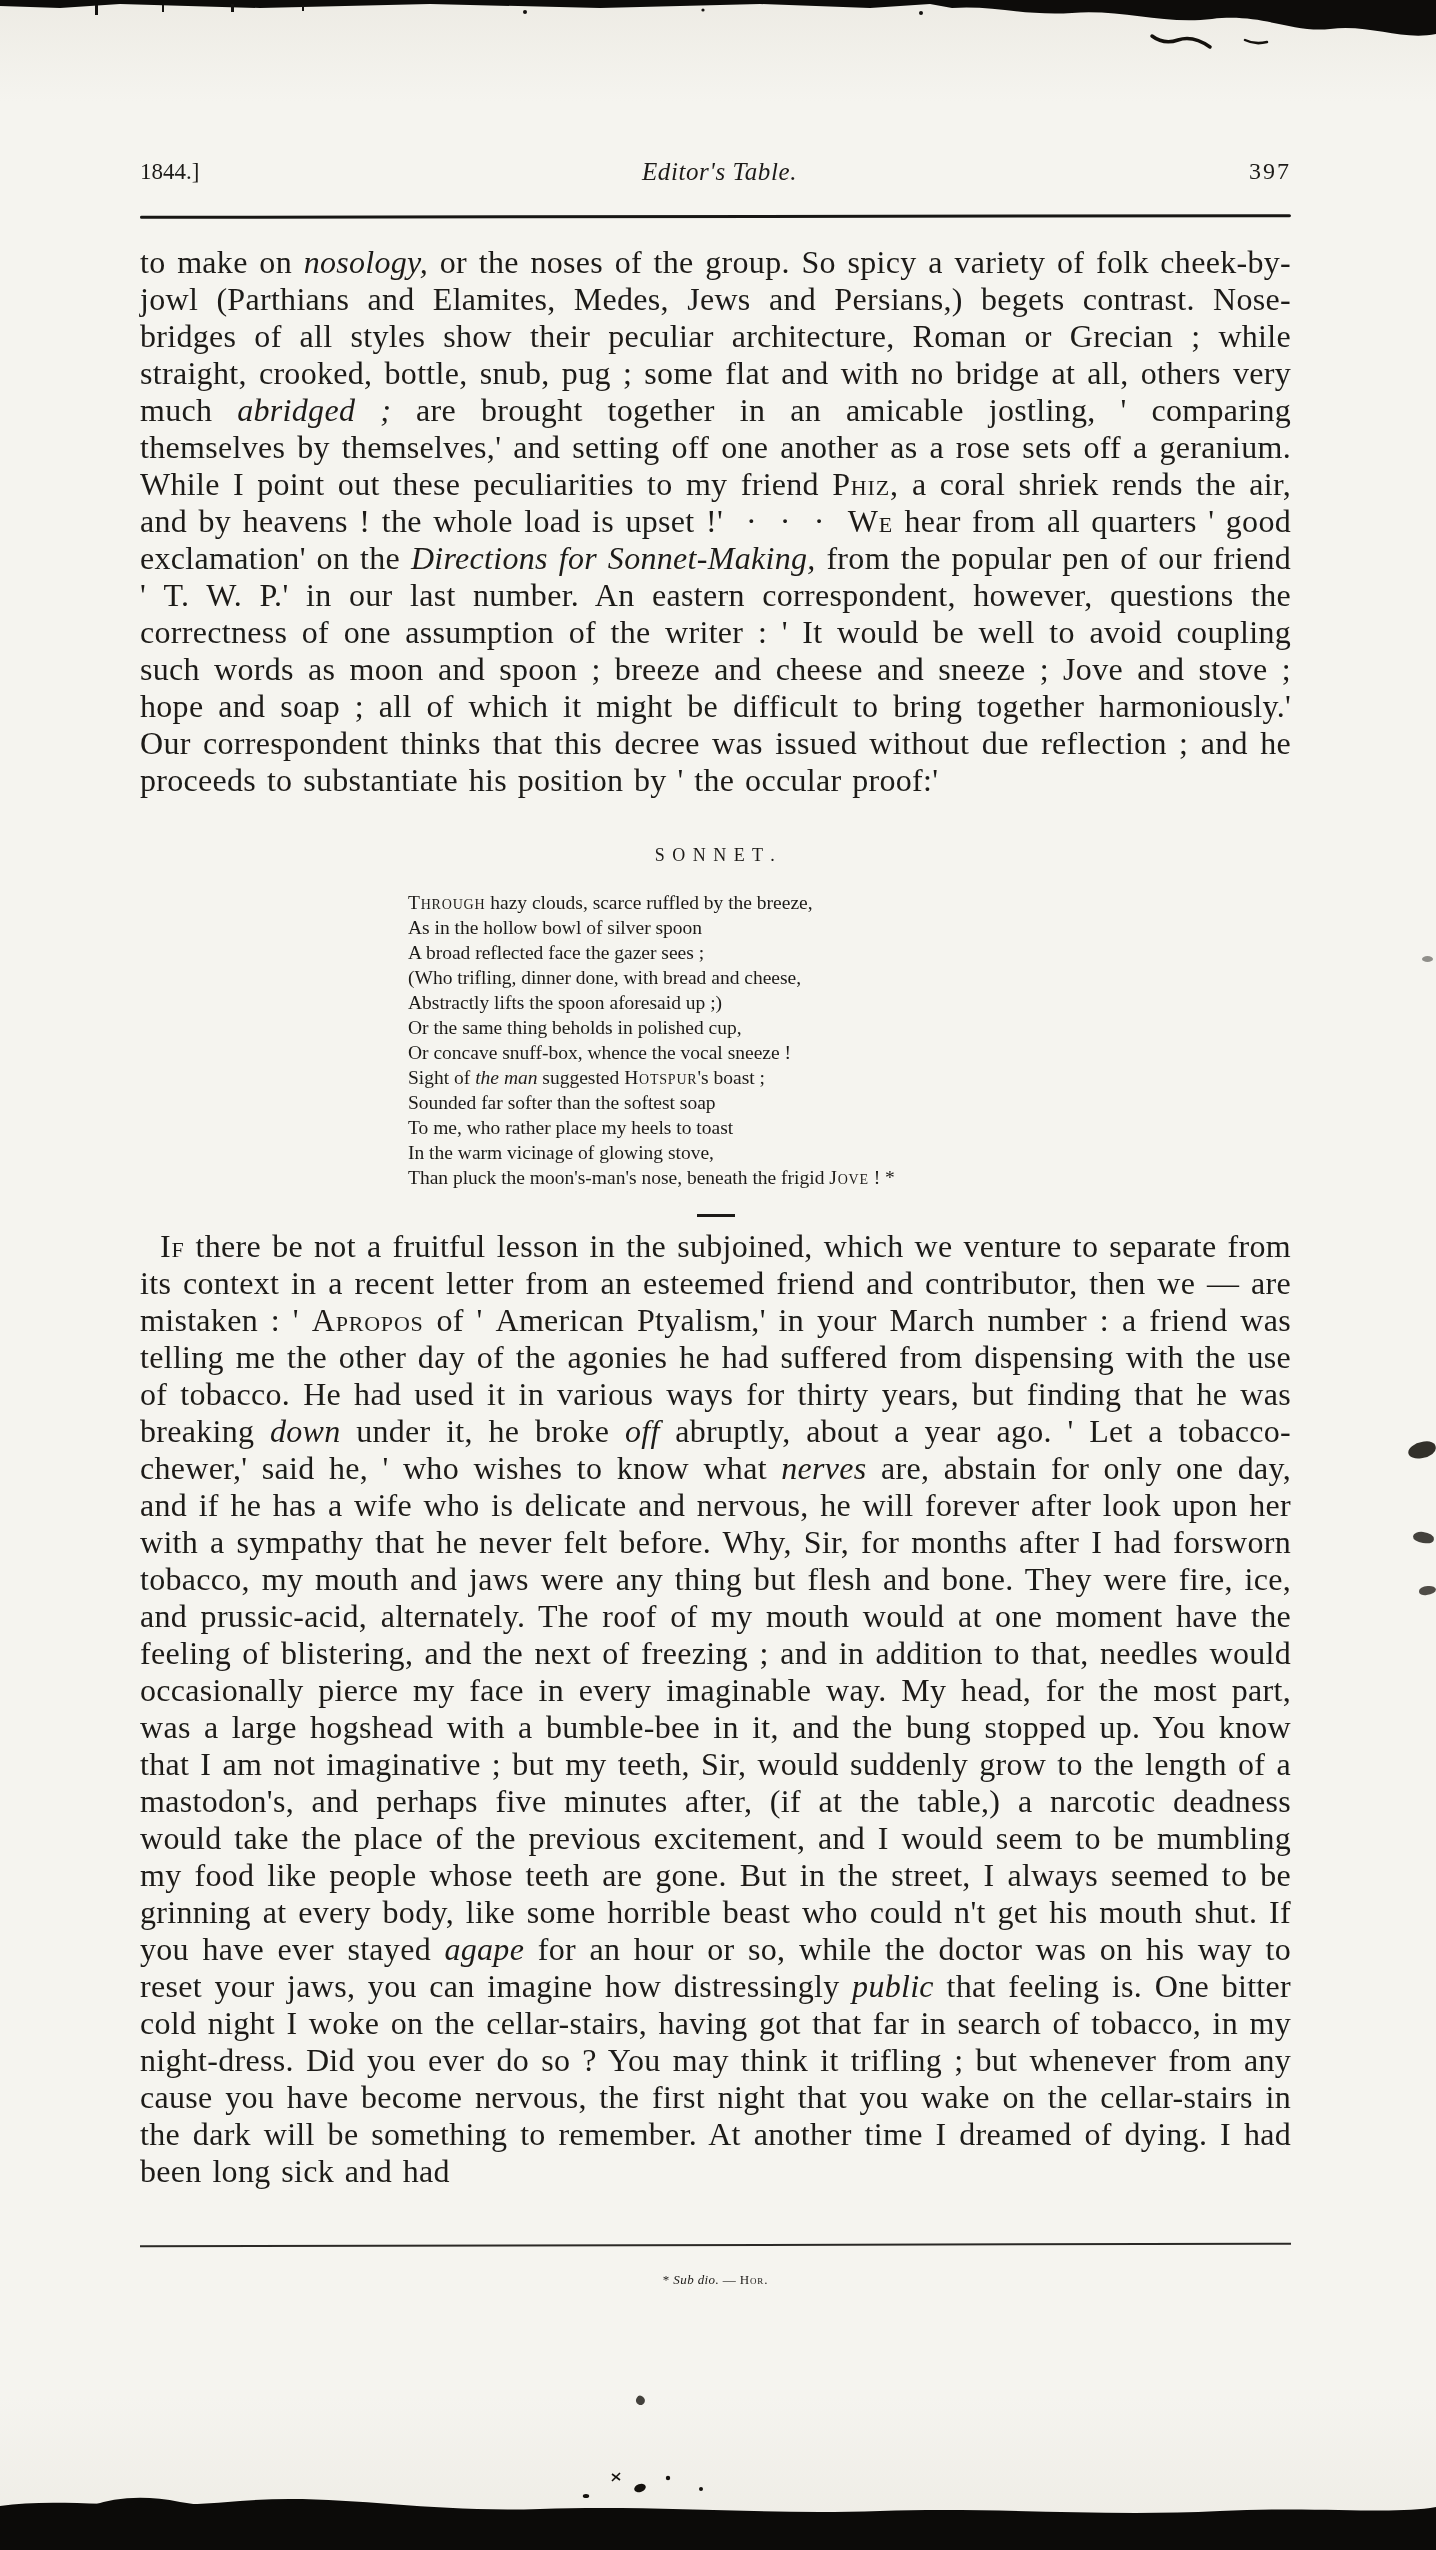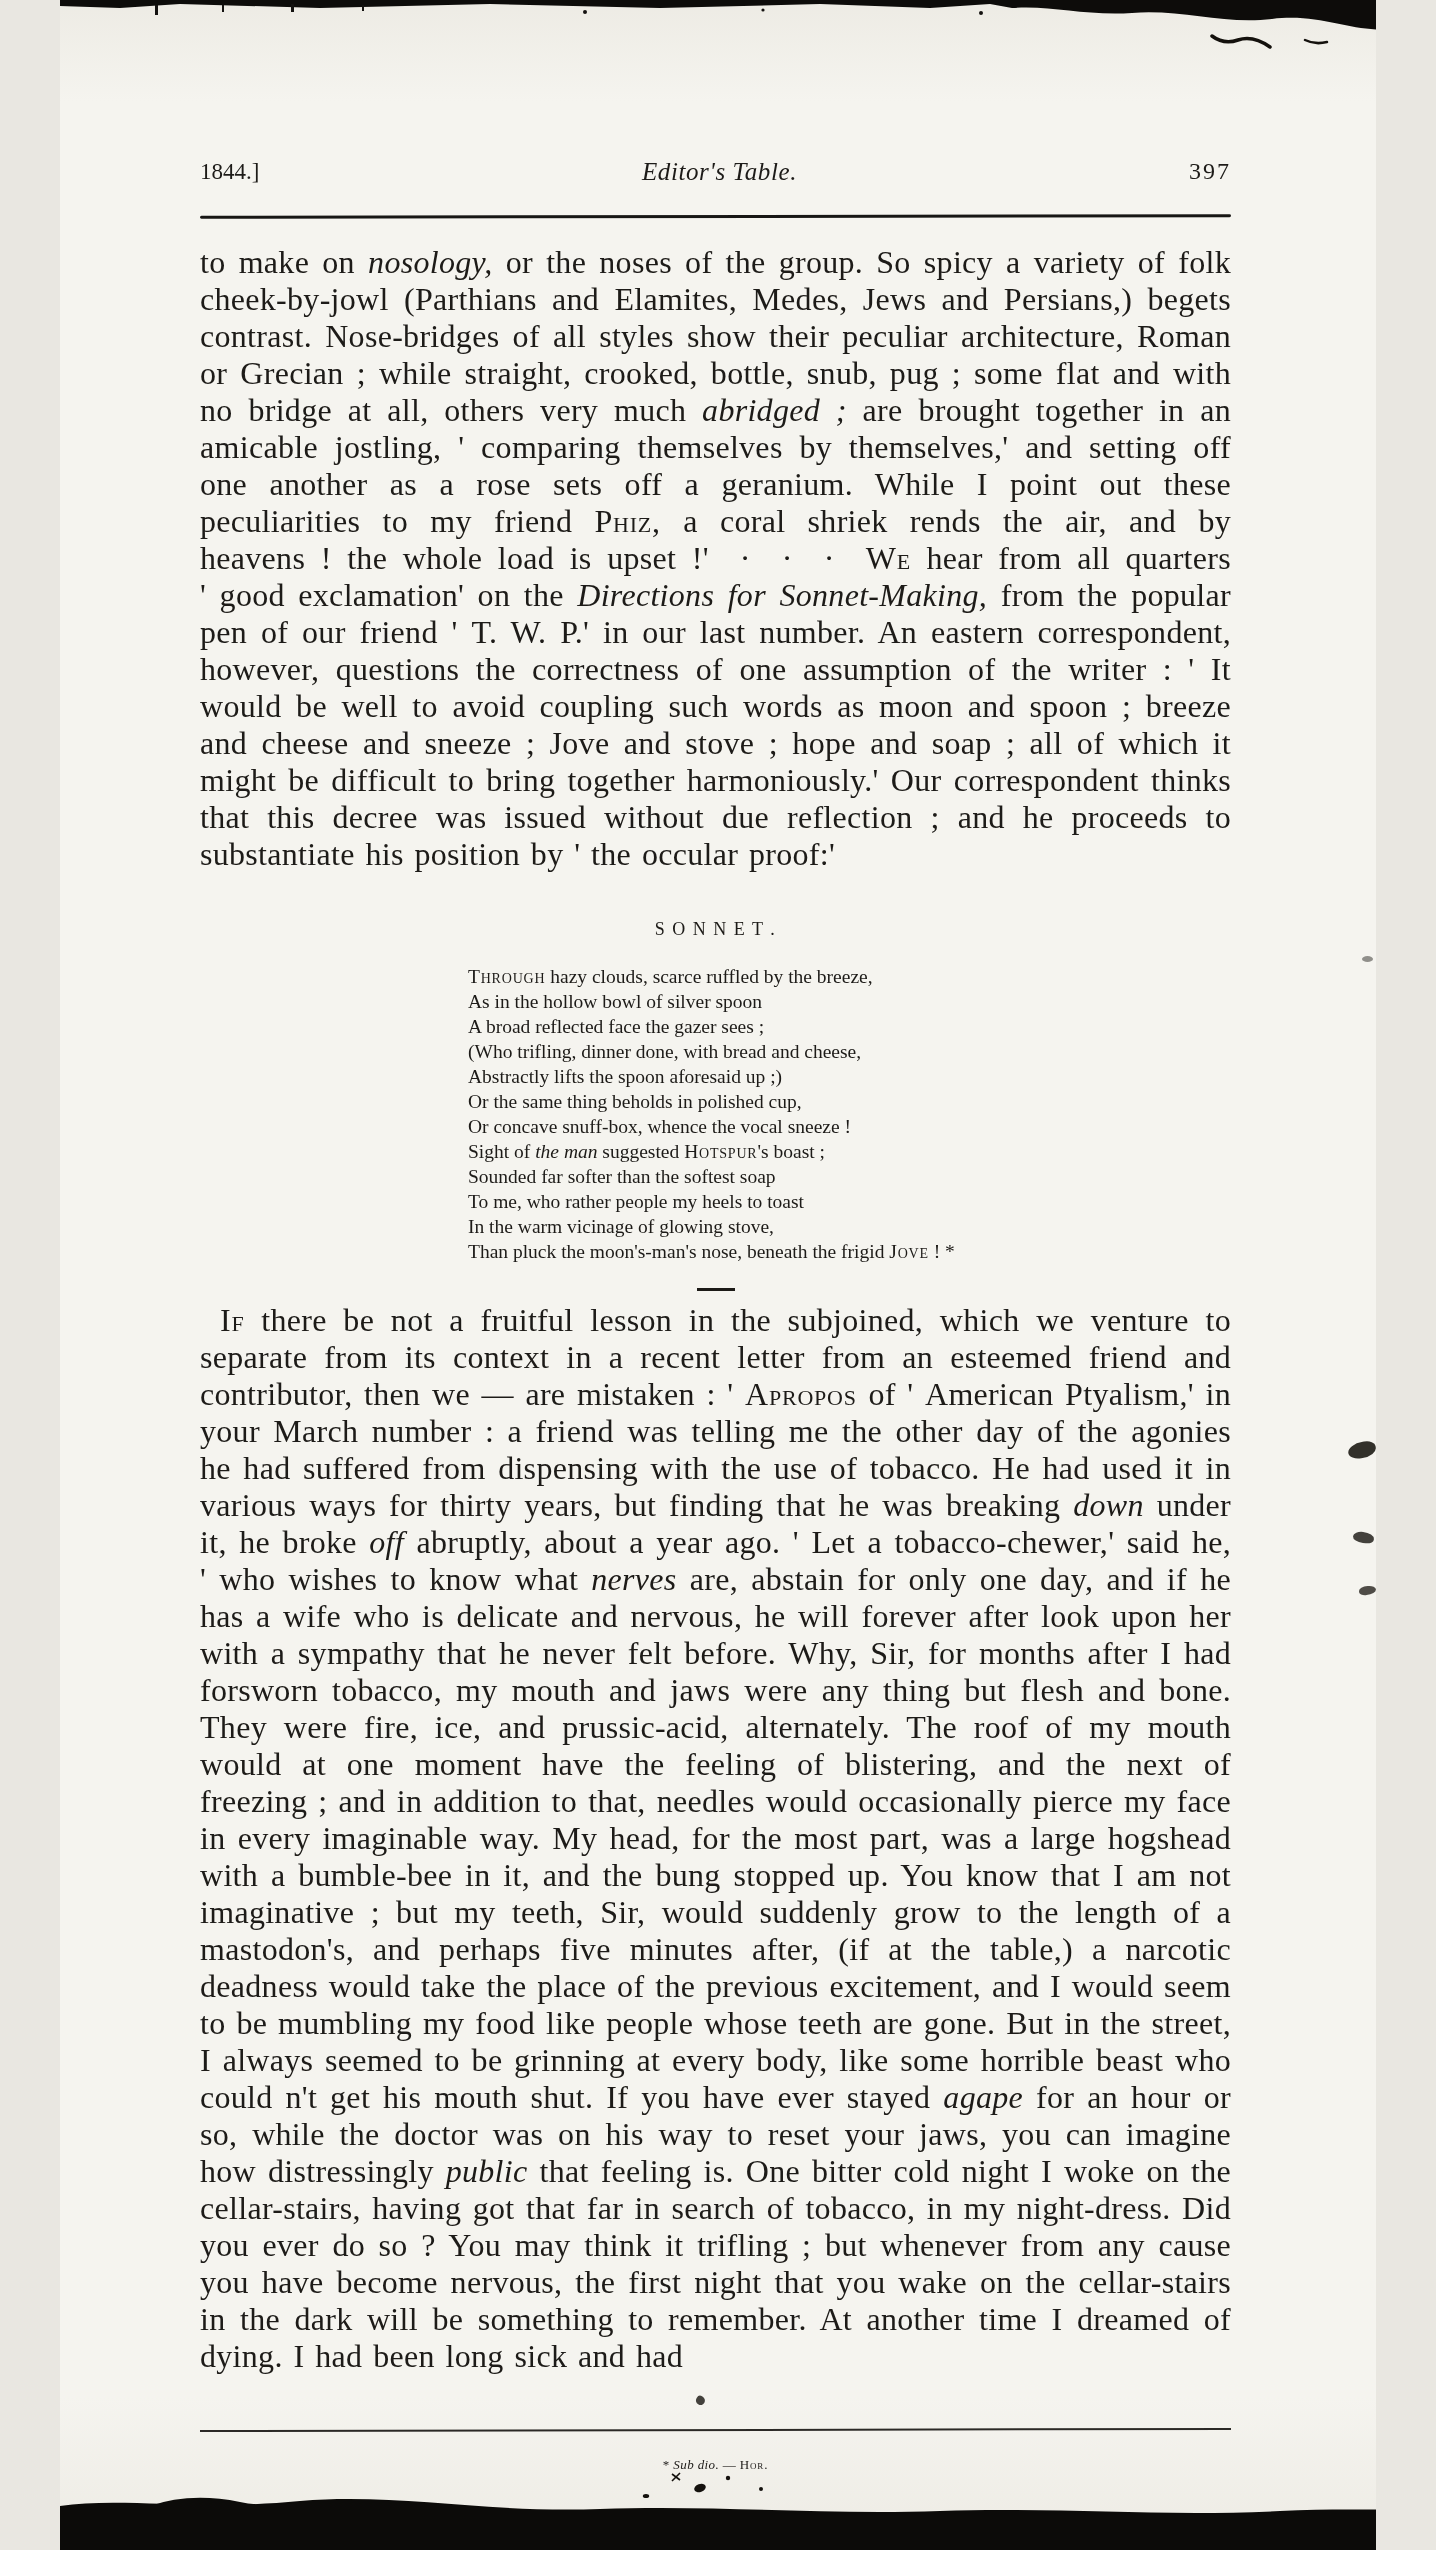--- a/index.html
+++ b/index.html
@@ -1,18 +1,18 @@
 <!DOCTYPE html>
 <html><head>
 <meta charset="utf-8">
 <style>
   html,body{margin:0;padding:0;background:#e9e7e1;}
   .page{
     position:relative;
-    width:1316px;height:2550px;
+    width:1436px;height:2550px;
     margin:0 auto;
     background:linear-gradient(180deg,#edebe4 0%,#f5f4ef 4%,#f5f4ef 94%,#edebe4 100%);
     overflow:hidden;
     font-family:"Liberation Serif","DejaVu Serif",serif;
     color:#1d1b18;
   }
   .content{position:relative;padding:0 145px 0 140px;}
   .page-header{
     margin-top:158px;
     position:relative;
@@ -89,21 +89,21 @@
     <div class="sonnet">
       <div class="sonnet-line"><span class="run-sc">Through</span><span> hazy clouds, scarce ruffled by the breeze,</span></div>
       <div class="sonnet-line"><span>As in the hollow bowl of silver spoon</span></div>
       <div class="sonnet-line"><span>A broad reflected face the gazer sees&nbsp;;</span></div>
       <div class="sonnet-line"><span>(Who trifling, dinner done, with bread and cheese,</span></div>
       <div class="sonnet-line"><span>Abstractly lifts the spoon aforesaid up&nbsp;;)</span></div>
       <div class="sonnet-line"><span>Or the same thing beholds in polished cup,</span></div>
       <div class="sonnet-line"><span>Or concave snuff-box, whence the vocal sneeze&nbsp;!</span></div>
       <div class="sonnet-line"><span>Sight of </span><span class="run-i">the man</span><span> suggested </span><span class="run-sc">Hotspur</span><span>'s boast&nbsp;;</span></div>
       <div class="sonnet-line"><span>Sounded far softer than the softest soap</span></div>
-      <div class="sonnet-line"><span>To me, who rather people my heels to toast</span></div>
+      <div class="sonnet-line"><span>To me, who rather place my heels to toast</span></div>
       <div class="sonnet-line"><span>In the warm vicinage of glowing stove,</span></div>
       <div class="sonnet-line"><span>Than pluck the moon's-man's nose, beneath the frigid </span><span class="run-sc">Jove</span><span>&nbsp;!&nbsp;*</span></div>
     </div>
 
     <div class="divider"></div>
 
     <p class="body-par indent"><span class="run-sc">If</span><span> there be not a fruitful lesson in the subjoined, which we venture to separate from its context in a recent letter from an esteemed friend and contributor, then we — are mistaken&nbsp;: '&nbsp;</span><span class="run-sc">Apropos</span><span> of '&nbsp;American Ptyalism,' in your March number&nbsp;: a friend was telling me the other day of the agonies he had suffered from dispensing with the use of tobacco.  He had used it in various ways for thirty years, but finding that he was breaking </span><span class="run-i">down</span><span> under it, he broke </span><span class="run-i">off</span><span> abruptly, about a year ago.  '&nbsp;Let a tobacco-chewer,' said he, '&nbsp;who wishes to know what </span><span class="run-i">nerves</span><span> are, abstain for only one day, and if he has a wife who is delicate and nervous, he will forever after look upon her with a sympathy that he never felt before. Why, Sir, for months after I had forsworn tobacco, my mouth and jaws were any thing but flesh and bone.  They were fire, ice, and prussic-acid, alternately.  The roof of my mouth would at one moment have the feeling of blistering, and the next of freezing&nbsp;; and in addition to that, needles would occasionally pierce my face in every imaginable way. My head, for the most part, was a large hogshead with a bumble-bee in it, and the bung stopped up.  You know that I am not imaginative&nbsp;; but my teeth, Sir, would suddenly grow to the length of a mastodon's, and perhaps five minutes after, (if at the table,) a narcotic deadness would take the place of the previous excitement, and I would seem to be mumbling my food like people whose teeth are gone.  But in the street, I always seemed to be grinning at every body, like some horrible beast who could&nbsp;n't get his mouth shut. If you have ever stayed </span><span class="run-i">agape</span><span> for an hour or so, while the doctor was on his way to reset your jaws, you can imagine how distressingly </span><span class="run-i">public</span><span> that feeling is.  One bitter cold night I woke on the cellar-stairs, having got that far in search of tobacco, in my night-dress. Did you ever do so&nbsp;?  You may think it trifling&nbsp;; but whenever from any cause you have become nervous, the first night that you wake on the cellar-stairs in the dark will be something to remember.  At another time I dreamed of dying.  I had been long sick and had</span></p>
 
     <div class="foot-rule"></div>
 

